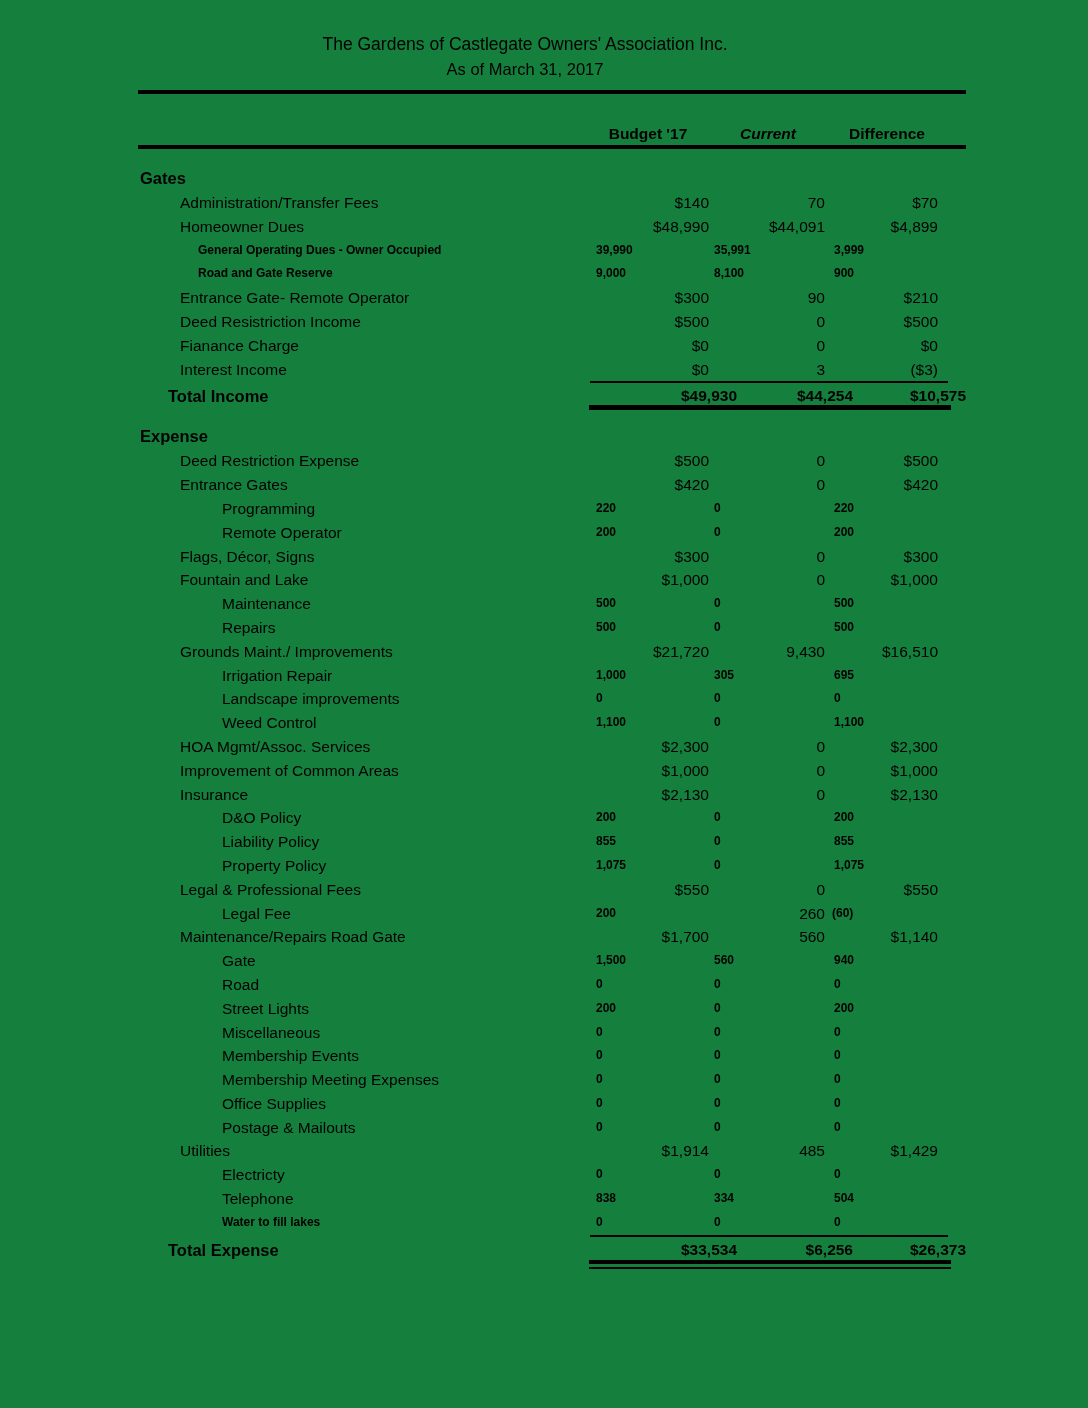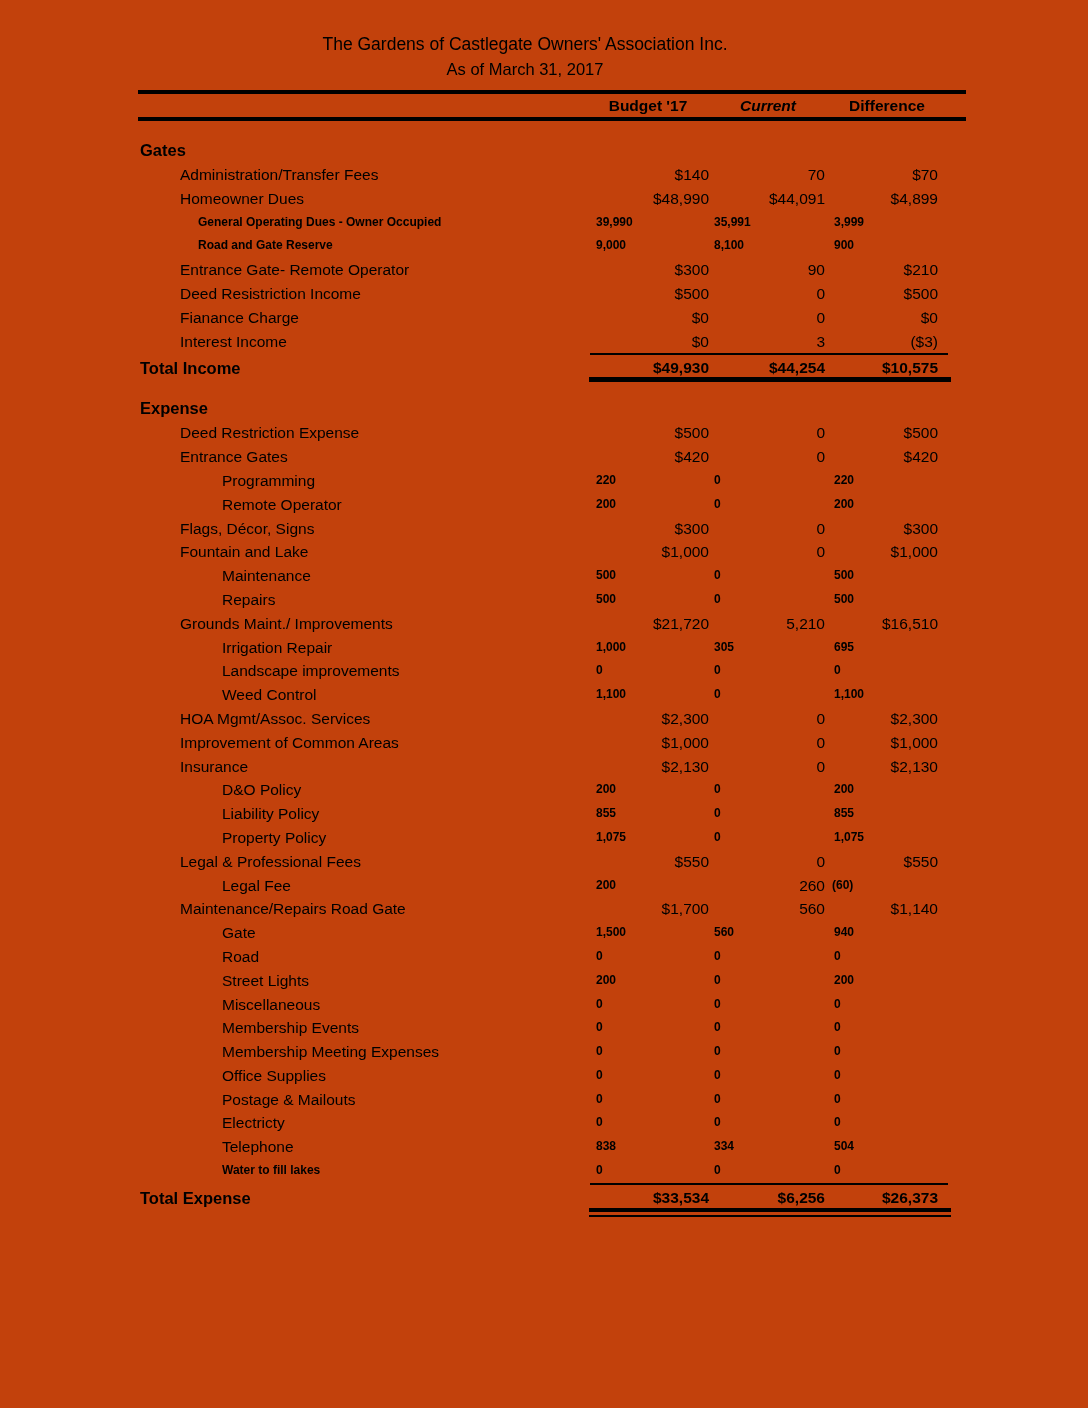--- a/index.html
+++ b/index.html
@@ -1,31 +1,31 @@
 <!DOCTYPE html>
 <html><head>
 <meta charset="utf-8">
 <style>
   html,body{margin:0;padding:0;background:#fff;}
   #page{
     position:relative;
     width:1088px;height:1408px;
-    background:#c2410c;
+    background:#15803d;
     color:#000;
     font-family:"Liberation Sans", sans-serif;
     font-size:15.5px;
     overflow:hidden;
   }
   .titleblock{width:1050px;text-align:center;padding-top:32px;}
   .t1{font-size:17.5px;line-height:24px;}
   .t2{font-size:16px;font-weight:bold;line-height:26px;margin-top:4px;}
   .t3{font-size:16.5px;line-height:26px;}
   .hrule{margin-left:138px;width:828px;height:4px;background:#000;}
   .hrule.first{margin-top:8px;}
-  .colhead{position:relative;height:23px;line-height:23px;font-weight:bold;font-size:15.5px;}
+  .colhead{position:relative;height:23px;line-height:23px;font-weight:bold;font-size:15.5px;margin-top:28px;}
   .colhead span{position:absolute;top:0;text-align:center;}
   .ch-b{left:588px;width:120px;}
   .ch-c{left:708px;width:120px;font-style:italic;}
   .ch-d{left:827px;width:120px;}
   #report-rows{margin-top:16px;}
   .row{position:relative;height:23.8px;line-height:23.8px;}
   .heading-row{height:26px;line-height:26px;}
   .lbl{position:absolute;top:0;white-space:nowrap;}
   .l0{left:140px;font-weight:bold;font-size:16.5px;}
   .l1{left:180px;}
@@ -34,21 +34,21 @@
   .sm{font-size:12px;font-weight:bold;}
   .v{position:absolute;top:0;white-space:nowrap;}
   .pb{left:549px;width:160px;text-align:right;}
   .pc{left:665px;width:160px;text-align:right;}
   .pd{left:778px;width:160px;text-align:right;}
   .sb{left:596px;}
   .sc{left:714px;}
   .sd{left:834px;}
   .sdm{left:832px;}
   .total-row{height:30px;margin-bottom:12px;}
-  .total-row .lbl,.total-row .v{top:3px;line-height:24px;font-weight:bold;}
+  .total-row .lbl,.total-row .v{top:3px;line-height:24px;font-weight:bold;margin-left:28px;}
   .t-rule-top{position:absolute;left:590px;width:358px;top:0;height:2px;background:#000;}
   .t-bar{position:absolute;left:589px;width:362px;bottom:1px;height:5px;background:#000;}
   .t-dbar1{position:absolute;left:589px;width:362px;bottom:5px;height:4px;background:#000;}
   .t-dbar2{position:absolute;left:589px;width:362px;bottom:0;height:2px;background:#000;}
   .exp-total{height:34px;}
 </style>
 </head>
 <body>
 
 <div id="page">
@@ -175,21 +175,21 @@
       </div>
       <div class="row">
         <span class="lbl l2">Repairs</span>
         <span class="v sb sm">500</span>
         <span class="v sc sm">0</span>
         <span class="v sd sm">500</span>
       </div>
       <div class="row">
         <span class="lbl l1">Grounds Maint./ Improvements</span>
         <span class="v pb">$21,720</span>
-        <span class="v pc">5,210</span>
+        <span class="v pc">9,430</span>
         <span class="v pd">$16,510</span>
       </div>
       <div class="row">
         <span class="lbl l2">Irrigation Repair</span>
         <span class="v sb sm">1,000</span>
         <span class="v sc sm">305</span>
         <span class="v sd sm">695</span>
       </div>
       <div class="row">
         <span class="lbl l2">Landscape improvements</span>
@@ -297,20 +297,26 @@
         <span class="lbl l2">Office Supplies</span>
         <span class="v sb sm">0</span>
         <span class="v sc sm">0</span>
         <span class="v sd sm">0</span>
       </div>
       <div class="row">
         <span class="lbl l2">Postage &amp; Mailouts</span>
         <span class="v sb sm">0</span>
         <span class="v sc sm">0</span>
         <span class="v sd sm">0</span>
+      </div>
+      <div class="row">
+        <span class="lbl l1">Utilities</span>
+        <span class="v pb">$1,914</span>
+        <span class="v pc">485</span>
+        <span class="v pd">$1,429</span>
       </div>
       <div class="row">
         <span class="lbl l2">Electricty</span>
         <span class="v sb sm">0</span>
         <span class="v sc sm">0</span>
         <span class="v sd sm">0</span>
       </div>
       <div class="row">
         <span class="lbl l2">Telephone</span>
         <span class="v sb sm">838</span>

